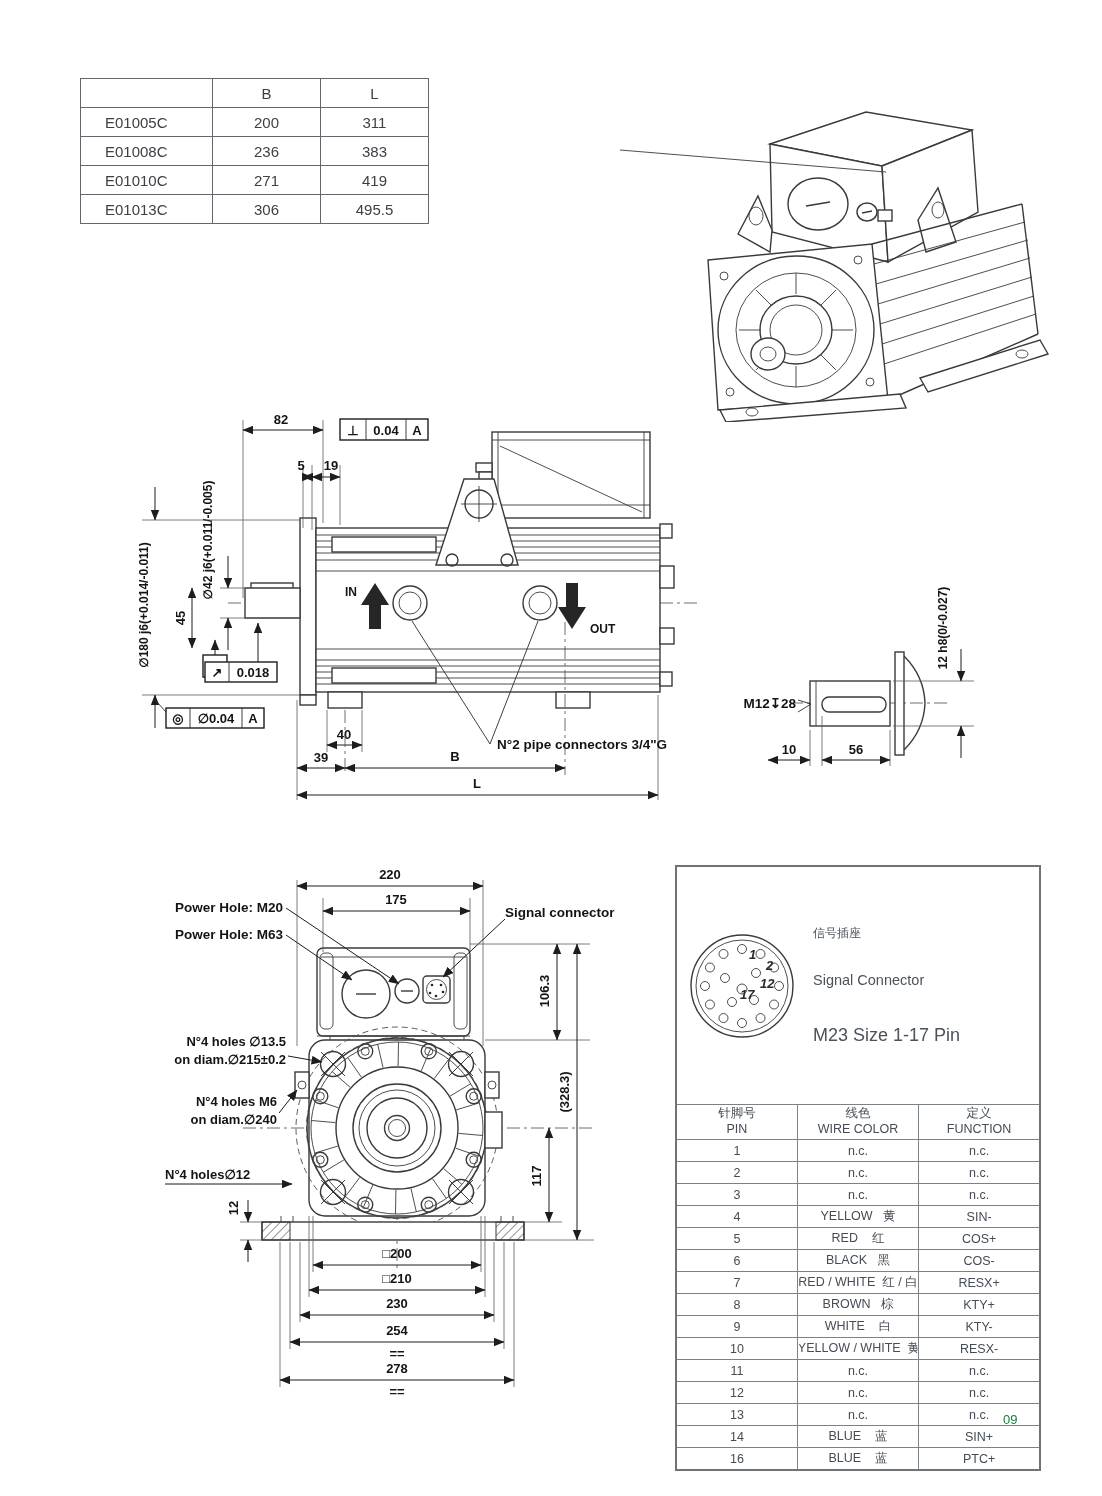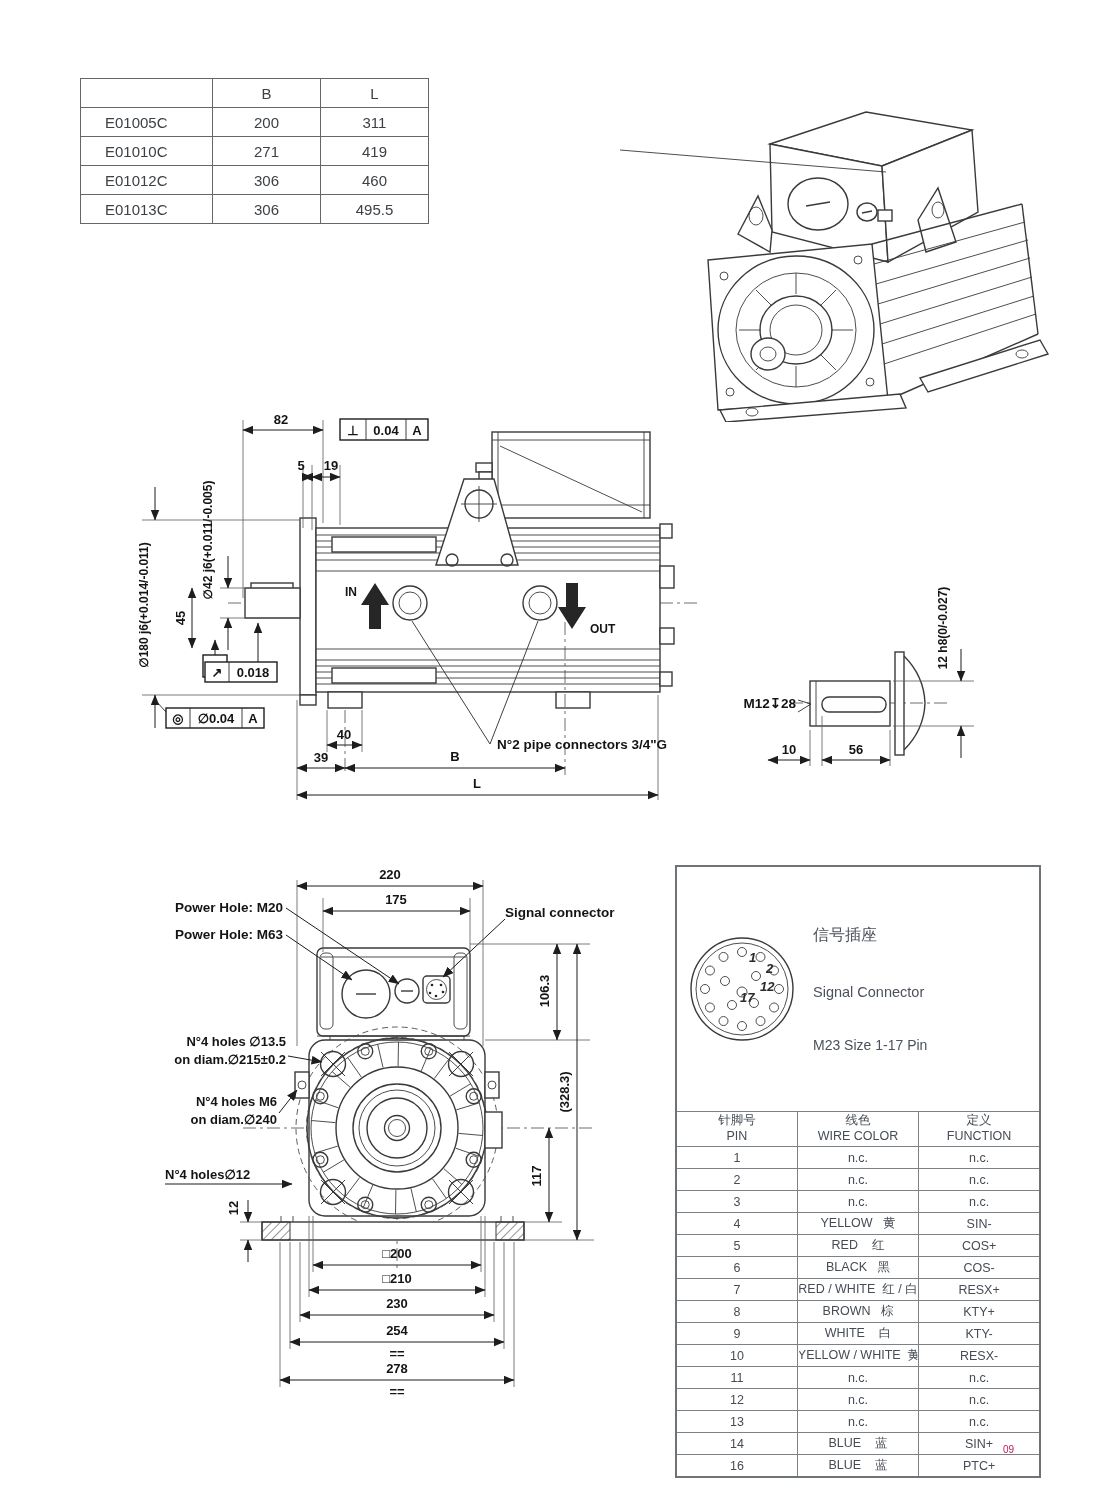--- a/index.html
+++ b/index.html
@@ -17,22 +17,22 @@
   
   .pinwrap{position:absolute;left:675px;top:865px;}
   .pintbl{border-collapse:collapse;table-layout:fixed;width:366px;background:#fff;border:2px solid #6e7378;}
   .pintbl td{border:1px solid #7c8186;text-align:center;font-size:12.5px;color:#454c55;
         padding:0;height:21px;white-space:pre;overflow:hidden;}
   .pintbl .titlecell{height:110px;}
   .pintbl .hdrcell{height:34px;line-height:1.25;}
   .pintbl .w0{width:58px;} .pintbl .w1{width:192px;border-radius:12px;} .pintbl .w2{width:116px;}
   .titleflex{display:flex;align-items:center;gap:12px;padding:2px 6px;}
   .titles{text-align:left;color:#4b525b;}
-  .t1{font-size:16px;margin-bottom:10px;} .t2{font-size:14.5px;margin-bottom:9px;} .t3{font-size:14px;text-align:center;}
-  .pagenum{position:absolute;left:1003px;top:1444px;font-size:10px;color:#be185d;}
+  .t1{font-size:12px;margin-bottom:2px;} .t2{font-size:14.5px;margin-bottom:9px;} .t3{font-size:18px;text-align:center;}
+  .pagenum{position:absolute;left:1003px;top:1412px;font-size:13px;color:#15803d;}
 
   
   .ln{stroke:#3a3a3a;stroke-width:1.4;fill:none;}
   .lnf{stroke:#3a3a3a;stroke-width:1.4;fill:#fff;}
   .ln2{stroke:#3a3a3a;stroke-width:0.9;fill:none;}
   .ext{stroke:#5a5a5a;stroke-width:0.8;fill:none;}
   .cl{stroke:#4a4a4a;stroke-width:0.8;fill:none;stroke-dasharray:13 4 3 4;}
   .dsh{stroke:#4a4a4a;stroke-width:0.9;fill:none;stroke-dasharray:6 4;}
   .dl{stroke:#1d1d1d;stroke-width:1;fill:none;marker-start:url(#arr);marker-end:url(#arr);}
   .dle{stroke:#1d1d1d;stroke-width:1;fill:none;marker-end:url(#arr);}
@@ -58,28 +58,28 @@
         <th class="c2">L</th>
       </tr>
     </thead>
     <tbody>
         <tr>
           <td class="c0">E01005C</td>
           <td class="c1">200</td>
           <td class="c2">311</td>
         </tr>
         <tr>
+          <td class="c0">E01008C</td>
+          <td class="c1">236</td>
+          <td class="c2">383</td>
+        </tr>
+        <tr>
           <td class="c0">E01010C</td>
           <td class="c1">271</td>
           <td class="c2">419</td>
-        </tr>
-        <tr>
-          <td class="c0">E01012C</td>
-          <td class="c1">306</td>
-          <td class="c2">460</td>
         </tr>
         <tr>
           <td class="c0">E01013C</td>
           <td class="c1">306</td>
           <td class="c2">495.5</td>
         </tr>
       </tbody>
   </table>
 
   <svg class="abs" style="left:620px;top:92px;" width="440" height="330" viewBox="0 0 440 330">

